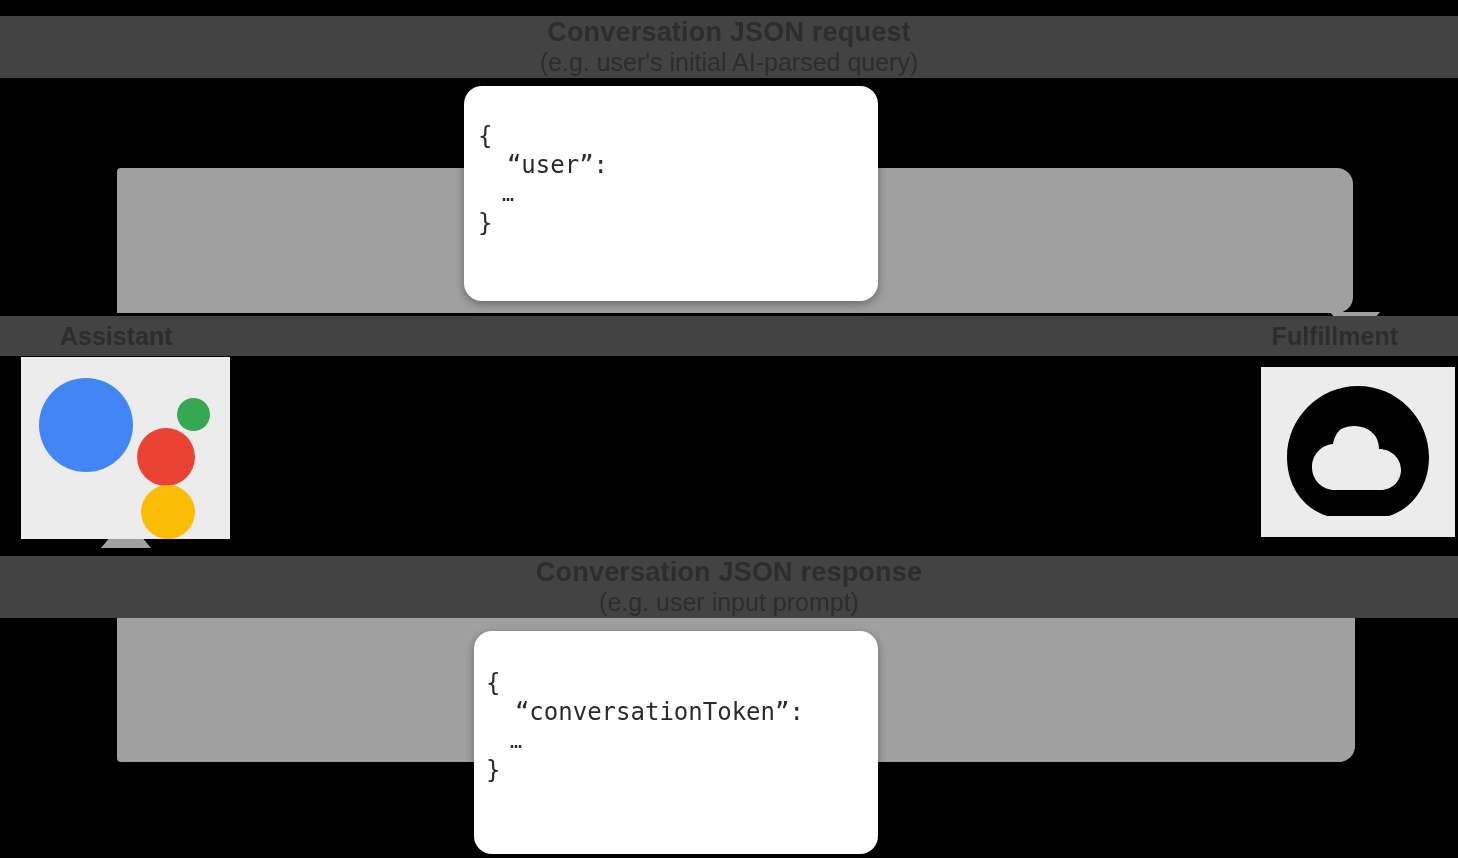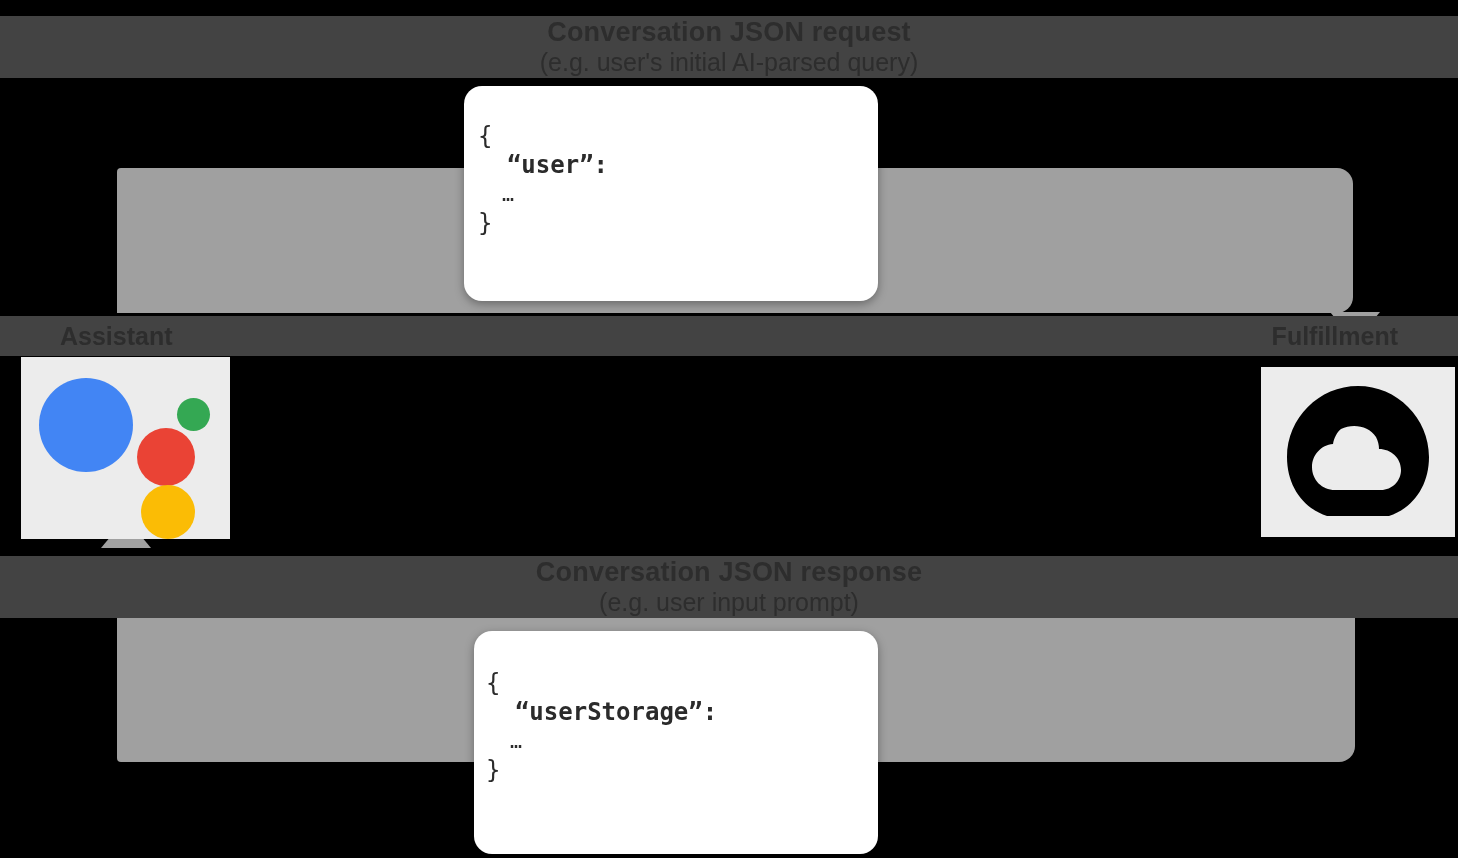--- a/index.html
+++ b/index.html
@@ -178,21 +178,21 @@
     left: 474px;
     top: 631px;
     width: 404px;
     height: 223px;
     padding: 38px 0 0 12px;
   }
   .json-line {
     font-size: 24px;
     line-height: 29px;
     white-space: pre;
-    font-weight: 700;
+    font-weight: 400;
   }
   .json-line.brace { font-weight: 400; }
   .json-line.ellipsis { font-weight: 400; font-size: 20px; }
 </style>
 </head>
 <body>
 
 <div id="stage">
 
   <div class="flow-bar top"></div>
@@ -249,18 +249,18 @@
 
   <div class="json-card request">
     <div class="json-line brace">{</div>
     <div class="json-line">  “user”:</div>
     <div class="json-line ellipsis">  …</div>
     <div class="json-line brace">}</div>
   </div>
 
   <div class="json-card response">
     <div class="json-line brace">{</div>
-    <div class="json-line">  “userStorage”:</div>
+    <div class="json-line">  “conversationToken”:</div>
     <div class="json-line ellipsis">  …</div>
     <div class="json-line brace">}</div>
   </div>
 
 </div>
 
 </body></html>

